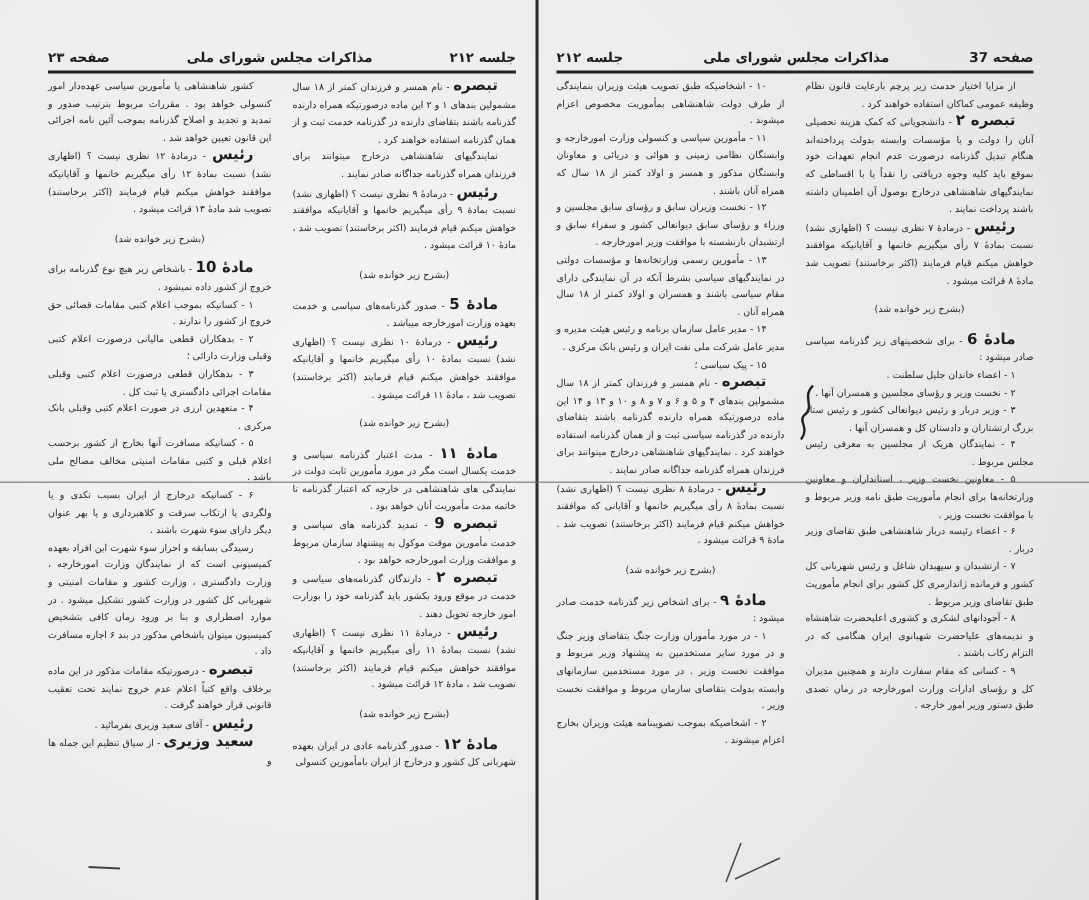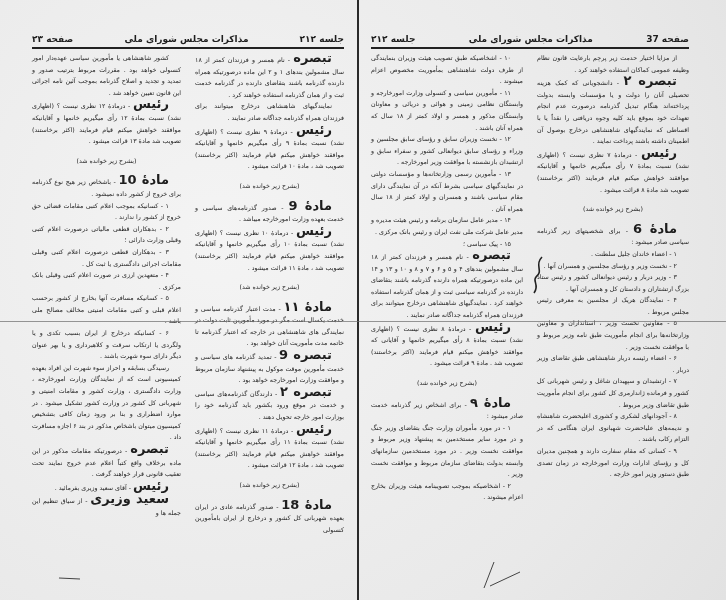--- a/index.html
+++ b/index.html
@@ -22,50 +22,50 @@
   .page.left .header { left:32px; width:312px; }
   .page.right .header { left:8px; width:318px; }
   .header span { white-space:nowrap; }
   .cols { position:absolute; top:52px; direction:rtl; display:flex; gap:14px; }
   .page.left .cols { left:32px; width:312px; }
   .page.right .cols { left:8px; width:318px; }
   .col { flex:1; font-size:6.3px; line-height:11.6px; text-align:justify; }
   .col p { margin:0; }
   .col .ind { text-indent:12px; }
   .col .center { text-align:center; margin:8px 0; }
-  .col b { font-weight:bold; font-size:13px; }
+  .col b { font-weight:bold; font-size:10px; }
   .fold { position:absolute; left:0; top:321px; width:726px; height:1px; background:#6c6c6c; opacity:.7; }
   .mark { position:absolute; }
 </style>
 </head>
 <body>
 
 <div class="spread">
 
   <div class="page left">
     <div class="header">
       <span>جلسه ۲۱۲</span>
       <span>مذاکرات مجلس شورای ملی</span>
       <span>صفحه ۲۳</span>
     </div>
     <div class="cols">
       <div class="col">
           <p class="ind"><b>تبصره</b><span> - نام همسر و فرزندان کمتر از ۱۸ سال مشمولین بندهای ۱ و ۲ این ماده درصورتیکه همراه دارنده گذرنامه باشند بتقاضای دارنده در گذرنامه خدمت ثبت و از همان گذرنامه استفاده خواهند کرد .</span></p>
           <p class="ind"><span>نمایندگیهای شاهنشاهی درخارج میتوانند برای فرزندان همراه گذرنامه جداگانه صادر نمایند .</span></p>
           <p class="ind"><b>رئیس</b><span> - درمادهٔ ۹ نظری نیست ؟ (اظهاری نشد) نسبت بمادهٔ ۹ رأی میگیریم خانمها و آقایانیکه موافقند خواهش میکنم قیام فرمایند (اکثر برخاستند) تصویب شد ، مادهٔ ۱۰ قرائت میشود .</span></p>
           <p class="center"><span>(بشرح زیر خوانده شد)</span></p>
-          <p class="ind"><b>مادهٔ 9</b><span> - صدور گذرنامه‌های سیاسی و خدمت بعهده وزارت امورخارجه میباشد .</span></p>
+          <p class="ind"><b>مادهٔ 5</b><span> - صدور گذرنامه‌های سیاسی و خدمت بعهده وزارت امورخارجه میباشد .</span></p>
           <p class="ind"><b>رئیس</b><span> - درمادهٔ ۱۰ نظری نیست ؟ (اظهاری نشد) نسبت بمادهٔ ۱۰ رأی میگیریم خانمها و آقایانیکه موافقند خواهش میکنم قیام فرمایند (اکثر برخاستند) تصویب شد ، مادهٔ ۱۱ قرائت میشود .</span></p>
           <p class="center"><span>(بشرح زیر خوانده شد)</span></p>
           <p class="ind"><b>مادهٔ ۱۱</b><span> - مدت اعتبار گذرنامه سیاسی و خدمت یکسال است مگر در مورد مأمورین ثابت دولت در نمایندگی های شاهنشاهی در خارجه که اعتبار گذرنامه تا خاتمه مدت مأموریت آنان خواهد بود .</span></p>
           <p class="ind"><b>تبصره 9</b><span> - تمدید گذرنامه های سیاسی و خدمت مأمورین موقت موکول به پیشنهاد سازمان مربوط و موافقت وزارت امورخارجه خواهد بود .</span></p>
           <p class="ind"><b>تبصره ۲</b><span> - دارندگان گذرنامه‌های سیاسی و خدمت در موقع ورود بکشور باید گذرنامه خود را بوزارت امور خارجه تحویل دهند .</span></p>
           <p class="ind"><b>رئیس</b><span> - درمادهٔ ۱۱ نظری نیست ؟ (اظهاری نشد) نسبت بمادهٔ ۱۱ رأی میگیریم خانمها و آقایانیکه موافقند خواهش میکنم قیام فرمایند (اکثر برخاستند) تصویب شد ، مادهٔ ۱۲ قرائت میشود .</span></p>
           <p class="center"><span>(بشرح زیر خوانده شد)</span></p>
-          <p class="ind"><b>مادهٔ 18</b><span> - صدور گذرنامه عادی در ایران بعهده شهربانی کل کشور و درخارج از ایران بامأمورین کنسولی</span></p>
+          <p class="ind"><b>مادهٔ ۱۲</b><span> - صدور گذرنامه عادی در ایران بعهده شهربانی کل کشور و درخارج از ایران بامأمورین کنسولی</span></p>
         </div>
       <div class="col">
           <p class="ind"><span>کشور شاهنشاهی یا مأمورین سیاسی عهده‌دار امور کنسولی خواهد بود . مقررات مربوط بترتیب صدور و تمدید و تجدید و اصلاح گذرنامه بموجب آئین نامه اجرائی این قانون تعیین خواهد شد .</span></p>
           <p class="ind"><b>رئیس</b><span> - درمادهٔ ۱۲ نظری نیست ؟ (اظهاری نشد) نسبت بمادهٔ ۱۲ رأی میگیریم خانمها و آقایانیکه موافقند خواهش میکنم قیام فرمایند (اکثر برخاستند) تصویب شد مادهٔ ۱۳ قرائت میشود .</span></p>
           <p class="center"><span>(بشرح زیر خوانده شد)</span></p>
           <p class="ind"><b>مادهٔ 10</b><span> - باشخاص زیر هیچ نوع گذرنامه برای خروج از کشور داده نمیشود .</span></p>
           <p class="ind"><span>۱ - کسانیکه بموجب اعلام کتبی مقامات قضائی حق خروج از کشور را ندارند .</span></p>
           <p class="ind"><span>۲ - بدهکاران قطعی مالیاتی درصورت اعلام کتبی وقبلی وزارت دارائی ؛</span></p>
           <p class="ind"><span>۳ - بدهکاران قطعی درصورت اعلام کتبی وقبلی مقامات اجرائی دادگستری یا ثبت کل .</span></p>
           <p class="ind"><span>۴ - متعهدین ارزی در صورت اعلام کتبی وقبلی بانک مرکزی .</span></p>

